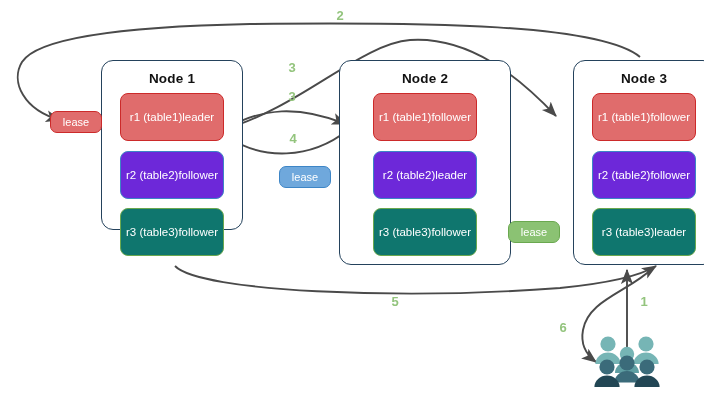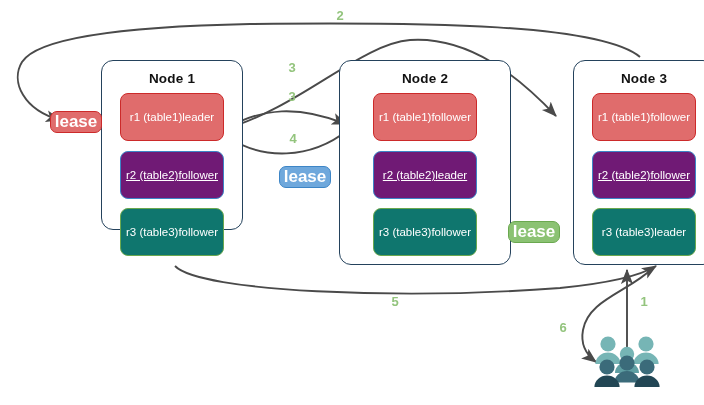--- a/index.html
+++ b/index.html
@@ -10,26 +10,26 @@
 
   .node{position:absolute;border:1.6px solid #24425c;border-radius:12px;background:#ffffff;box-sizing:border-box;}
   .node-title{position:absolute;left:0;right:0;top:10px;text-align:center;
     font-size:13.5px;font-weight:bold;color:#111111;letter-spacing:.2px;}
 
   .replica{position:absolute;left:50%;transform:translateX(-50%);
     width:104px;height:48px;border-radius:8px;box-sizing:border-box;
     display:flex;align-items:center;justify-content:center;
     color:#ffffff;font-size:11.5px;line-height:14px;text-align:center;}
   .r-red{background:#e06c6c;border:1.6px solid #cc2a2a;}
-  .r-blue{background:#701a75;border:1.6px solid #3d85c6;text-decoration:underline;}
+  .r-blue{background:#6d28d9;border:1.6px solid #3d85c6;}
   .r-green{background:#0f766e;border:1.6px solid #6aa84f;}
 
   .lease{position:absolute;border-radius:7px;box-sizing:border-box;
     display:flex;align-items:center;justify-content:center;
-    color:#ffffff;font-size:17px;height:22px;font-weight:bold;}
+    color:#ffffff;font-size:11px;height:22px;}
   .lease-red{background:#e06c6c;border:1.6px solid #cc2a2a;}
   .lease-blue{background:#6fa8dc;border:1.6px solid #3d85c6;}
   .lease-green{background:#8bc273;border:1.6px solid #6aa84f;}
 
   .step{position:absolute;color:#93c47d;font-size:13px;font-weight:bold;
     text-align:center;width:24px;}
 
   .users{position:absolute;}
 </style>
 </head>

